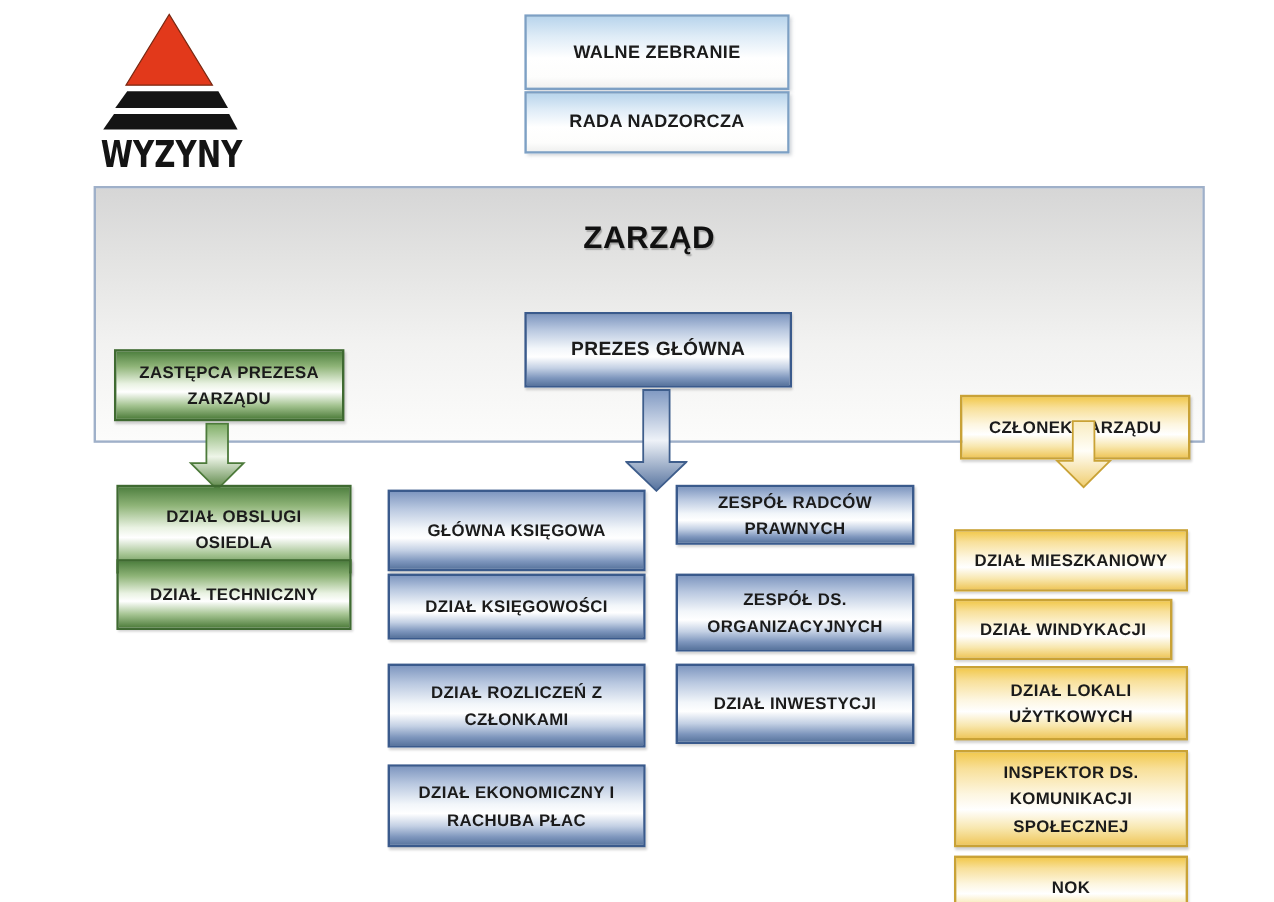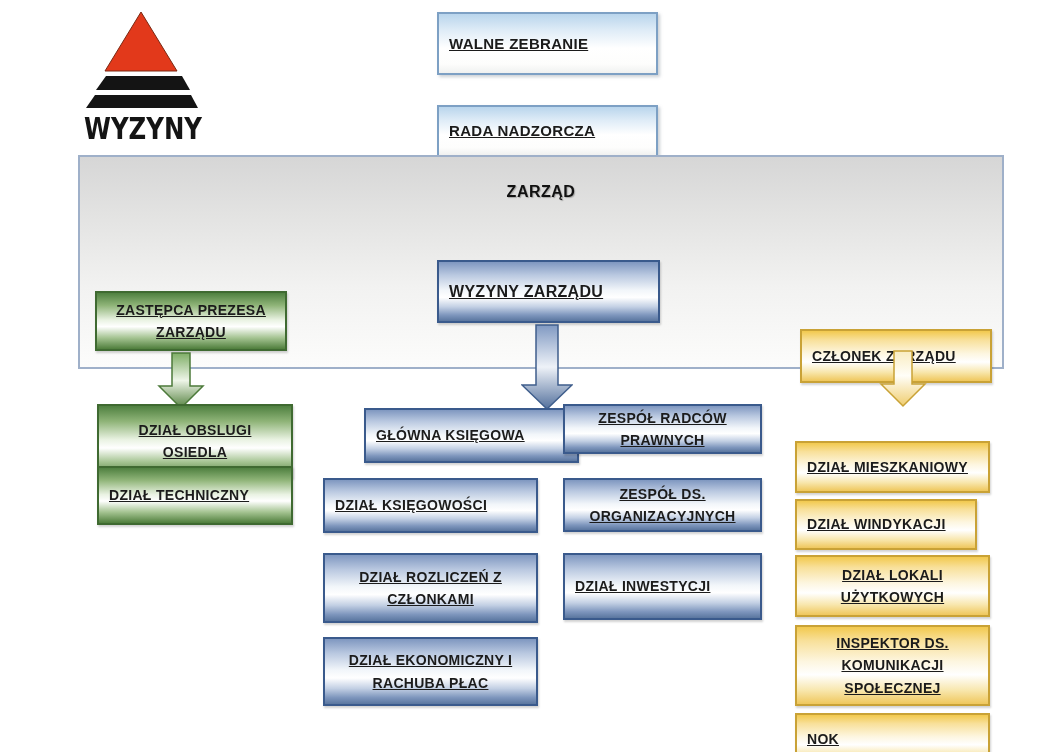--- a/index.html
+++ b/index.html
@@ -1,39 +1,39 @@
 <!DOCTYPE html>
 <html><head>
 <meta charset="utf-8">
 <style>
   html,body{margin:0;padding:0;background:#ffffff;}
   .stage{
     position:relative;width:1062px;height:752px;background:#ffffff;overflow:hidden;
     font-family:"Liberation Sans","DejaVu Sans",sans-serif;
   }
   .box{
-    position:absolute;box-sizing:border-box;display:flex;align-items:center;
+    position:absolute;box-sizing:border-box;display:flex;align-items:center;justify-content:center;
     text-align:center;font-weight:bold;color:#1b1b1b;font-size:14px;letter-spacing:.3px;
-    line-height:1.6;padding:2px 10px;text-decoration:underline;
+    line-height:1.6;padding:2px 10px;
   }
   
   .box-sky{
     border:2px solid #7da0c4;
     background:linear-gradient(180deg,#b9d5ec 0%,#dfecf7 28%,#ffffff 58%,#fdfdfc 85%,#f0f1f0 100%);
     box-shadow:2px 2px 3px rgba(110,120,135,.35);
     font-size:15px;
   }
   
   .panel{
     position:absolute;box-sizing:border-box;border:2px solid #9fb0c9;
     background:linear-gradient(180deg,#d6d6d6 0%,#e3e3e2 28%,#f2f2f1 62%,#fcfcfb 100%);
   }
   .panel-title{
     position:absolute;left:0;right:0;top:26px;text-align:center;
-    font-size:16px;font-weight:bold;color:#111;letter-spacing:.5px;
+    font-size:26px;font-weight:bold;color:#111;letter-spacing:.5px;
     text-shadow:1px 1px 1px rgba(0,0,0,.25);
   }
   .box-green{
     border:2px solid #3f6a31;
     background:linear-gradient(180deg,#4f8040 0%,#8fb478 22%,#e9f2e2 48%,#ffffff 60%,#a5c492 80%,#4f7e3c 100%);
     box-shadow:1px 2px 2px rgba(0,0,0,.18);
   }
   .box-blue{
     border:2px solid #3a5a8c;
     background:linear-gradient(180deg,#7f97c0 0%,#b9c8e0 22%,#f2f6fa 48%,#ffffff 60%,#c3d0e4 76%,#7e96bd 90%,#5a769f 100%);
@@ -56,33 +56,33 @@
   <svg class="logo" width="134" height="148" viewBox="0 0 134 148">
     <polygon points="65,6 101,65 29,65" fill="#e2391b" stroke="#7a2812" stroke-width="1"></polygon>
     <polygon points="30,70 106,70 114,84 20,84" fill="#141414"></polygon>
     <polygon points="19,89 115,89 122,102 10,102" fill="#141414"></polygon>
     <text x="8" y="133" font-family="'DejaVu Sans',sans-serif" font-weight="bold" font-size="31" fill="#141414" textLength="118" lengthAdjust="spacingAndGlyphs">WYZYNY</text>
   </svg>
 
   <div class="box box-sky" style="left:437px;top:12px;width:221px;height:63px;">
     <span>WALNE ZEBRANIE</span>
   </div>
-  <div class="box box-sky" style="left:437px;top:105px;width:221px;height:52px;">
+  <div class="box box-sky" style="left:437px;top:76px;width:221px;height:52px;">
     <span>RADA NADZORCZA</span>
   </div>
 
   <div class="panel" style="left:78px;top:155px;width:926px;height:214px;">
     <div class="panel-title">ZARZĄD</div>
   </div>
 
   <div class="box box-green" style="left:95px;top:291px;width:192px;height:60px;">
     <span>ZASTĘPCA PREZESA ZARZĄDU</span>
   </div>
   <div class="box box-blue" style="left:437px;top:260px;width:223px;height:63px;font-size:16px;">
-    <span>WYZYNY ZARZĄDU</span>
+    <span>PREZES GŁÓWNA</span>
   </div>
   <div class="box box-yellow" style="left:800px;top:294px;width:192px;height:54px;">
     <span>CZŁONEK ZARZĄDU</span>
   </div>
 
   <svg class="arrow" style="left:157px;top:352px;" width="48" height="58" viewBox="0 0 48 58">
     <defs>
       <linearGradient id="gGreen" x1="0" y1="0" x2="0" y2="1">
         <stop offset="0" stop-color="#7fae66"></stop>
           <stop offset="0.5" stop-color="#eef5e8"></stop>
@@ -114,37 +114,37 @@
     <polygon points="15,1 33,1 33,34 46,34 24,56 2,34 15,34" fill="url(#gYellow)" stroke="#c9a236" stroke-width="1.5"></polygon>
   </svg>
 
   <div class="box box-green" style="left:97px;top:404px;width:196px;height:74px;">
     <span>DZIAŁ OBSLUGI OSIEDLA</span>
   </div>
   <div class="box box-green" style="left:97px;top:466px;width:196px;height:59px;">
     <span>DZIAŁ TECHNICZNY</span>
   </div>
 
-  <div class="box box-blue" style="left:323px;top:408px;width:215px;height:55px;margin-left:41px;">
+  <div class="box box-blue" style="left:323px;top:408px;width:215px;height:68px;">
     <span>GŁÓWNA KSIĘGOWA</span>
   </div>
   <div class="box box-blue" style="left:323px;top:478px;width:215px;height:55px;">
     <span>DZIAŁ KSIĘGOWOŚCI</span>
   </div>
   <div class="box box-blue" style="left:323px;top:553px;width:215px;height:70px;">
     <span>DZIAŁ ROZLICZEŃ Z CZŁONKAMI</span>
   </div>
   <div class="box box-blue" style="left:323px;top:637px;width:215px;height:69px;">
     <span>DZIAŁ EKONOMICZNY I RACHUBA PŁAC</span>
   </div>
 
   <div class="box box-blue" style="left:563px;top:404px;width:199px;height:50px;">
     <span>ZESPÓŁ RADCÓW PRAWNYCH</span>
   </div>
-  <div class="box box-blue" style="left:563px;top:478px;width:199px;height:54px;">
+  <div class="box box-blue" style="left:563px;top:478px;width:199px;height:65px;">
     <span>ZESPÓŁ DS. ORGANIZACYJNYCH</span>
   </div>
   <div class="box box-blue" style="left:563px;top:553px;width:199px;height:67px;">
     <span>DZIAŁ INWESTYCJI</span>
   </div>
 
   <div class="box box-yellow" style="left:795px;top:406px;width:195px;height:52px;">
     <span>DZIAŁ MIESZKANIOWY</span>
   </div>
   <div class="box box-yellow" style="left:795px;top:464px;width:182px;height:51px;">

